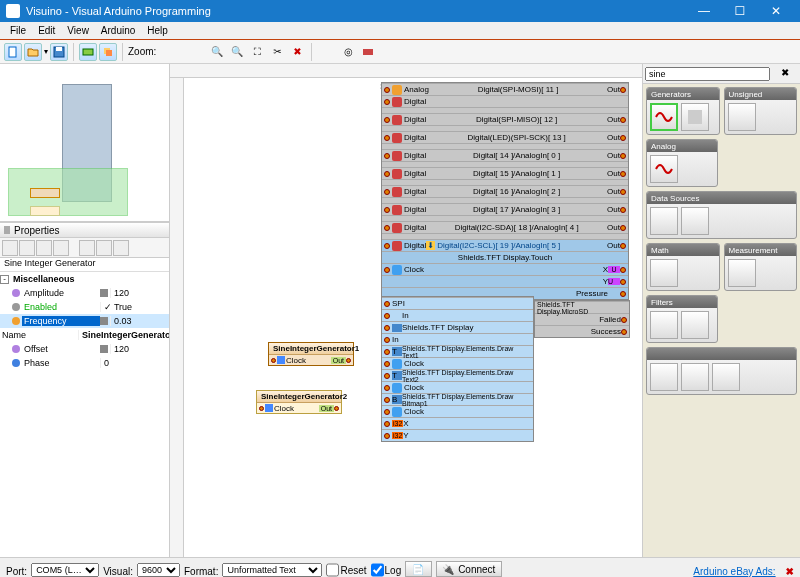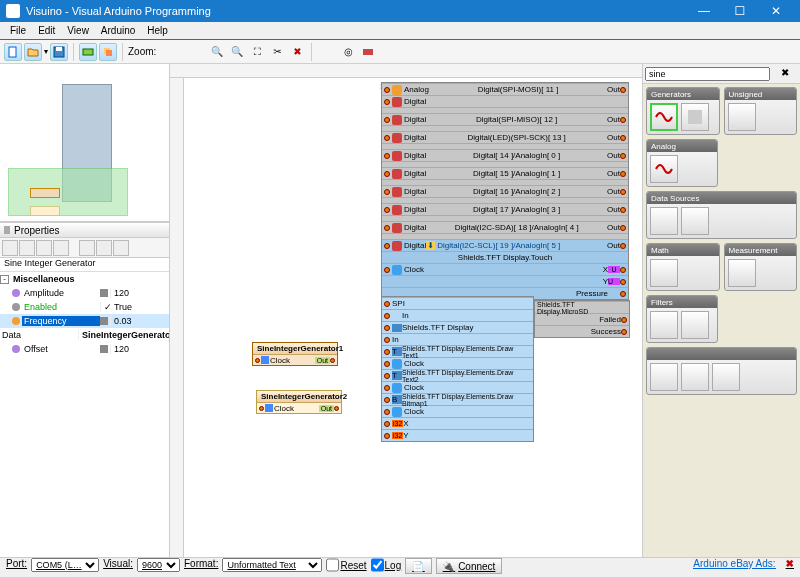--- a/index.html
+++ b/index.html
@@ -91,21 +91,21 @@
 .pgroup{border:1px solid #999;border-radius:3px;background:linear-gradient(#f8f8f8,#e0e0e0);}
 .pgroup .pghdr{height:12px;background:linear-gradient(#888,#666);color:#fff;font-size:8px;padding:0 4px;border-radius:2px 2px 0 0;display:flex;align-items:center;}
 .pgroup .pgbody{padding:3px;display:flex;gap:3px;flex-wrap:wrap;min-height:28px;}
 .pitem{width:28px;height:28px;border:1px solid #aaa;background:linear-gradient(#fff,#ddd);display:flex;align-items:center;justify-content:center;}
 .pitem.hl{border:2px solid #4c4;}
 .pitem svg{width:20px;height:20px;}
 .prow2{display:flex;gap:4px;}
 .prow2 .pgroup{flex:1;}
 
 
-.statusbar { height: 20px; background: #f0f0f0; border-top: 1px solid #ccc; display: flex; align-items: flex-start; padding: 0 6px; font-size: 10px; gap: 4px; text-decoration: underline;}
+.statusbar { height: 20px; background: #f0f0f0; border-top: 1px solid #ccc; display: flex; align-items: flex-end; padding: 0 6px; font-size: 10px; gap: 4px;}
 .statusbar select,.statusbar input{height:14px;font-size:9px;}
 .statusbar .spacer{flex:1;}
 .statusbar .sbtn{height:16px;padding:0 6px;border:1px solid #aaa;background:linear-gradient(#fff,#ddd);display:flex;align-items:center;gap:3px;}
 .statusbar .ads{color:#06c;text-decoration:underline;}
 .xbtn{color:#c00;font-weight:bold;margin-left:6px;}
 
 .bigrow{display:flex;align-items:center;gap:1px;}
 </style>
 </head>
 <body>
@@ -221,43 +221,49 @@
         </div>
       <div class="prow sel">
           <span class="indent"></span>
           <span class="dot orange"></span>
           <span class="lbl" style="background:#06c;color:#fff;padding:0 2px">Frequency</span>
           <span style="width:8px;height:8px;background:#888;margin-right:2px"></span>
           <span class="val">0.03</span>
         </div>
       <div class="prow">
           <span class="indent"></span>
-          <span class="lbl">Data</span>
+          <span class="lbl">Name</span>
           <span class="val" style="font-weight:bold">SineIntegerGenerator2</span>
         </div>
       <div class="prow">
           <span class="indent"></span>
           <span class="dot purple"></span>
           <span class="lbl">Offset</span>
           <span style="width:8px;height:8px;background:#888;margin-right:2px"></span>
           <span class="val">120</span>
         </div>
+      <div class="prow">
+          <span class="indent"></span>
+          <span class="dot blue"></span>
+          <span class="lbl">Phase</span>
+          <span class="val">0</span>
+        </div>
     </div>
   </div>
 
   <div class="centercol">
     <div class="ruler-h">
       <span style="left:210px">30</span>
       <span style="left:300px">40</span>
       <span style="left:390px">50</span>
     </div>
     <div class="ruler-v"></div>
     <div class="canvas">
 
-      <div class="gen g1" style="left:68px;top:264px">
+      <div class="gen g1" style="left:84px;top:264px">
         <div class="ghdr">
             <span style="width:10px;height:8px;background:#f84"></span>
             <span>SineIntegerGenerator1</span>
           </div>
         <div class="grow">
             <span class="gpin"></span>
             <span style="width:8px;height:8px;background:#48f;margin:0 1px"></span>
             <span>Clock</span>
             <span class="gout">Out</span>
             <span class="gpin"></span>

